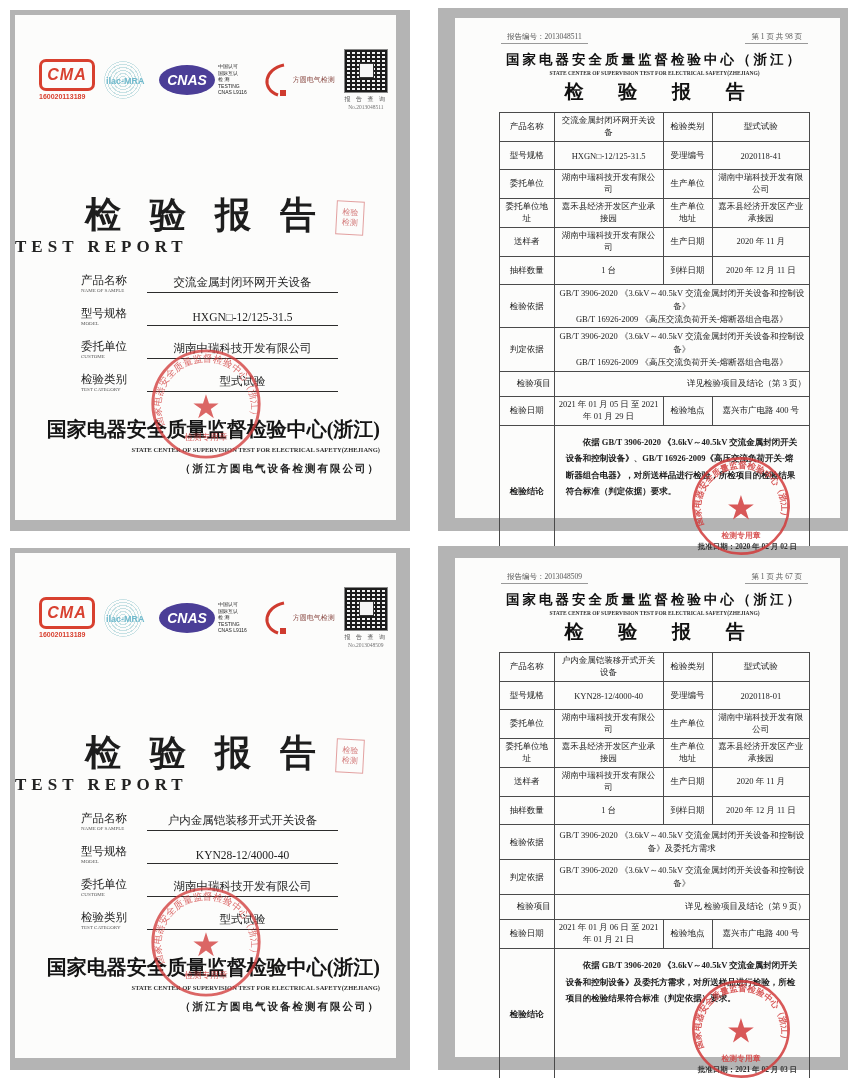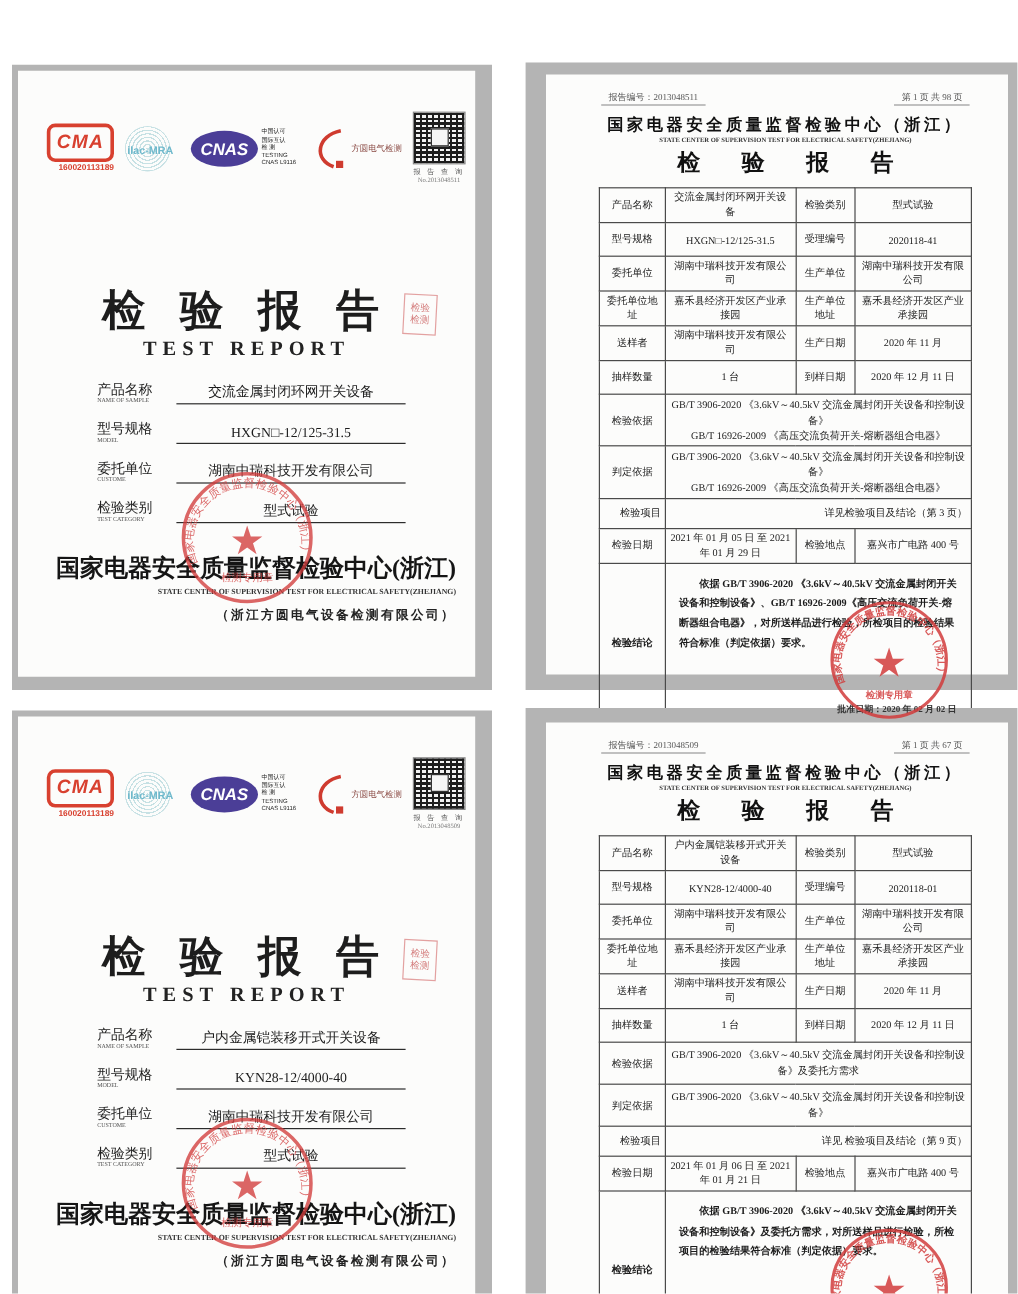--- a/index.html
+++ b/index.html
@@ -1,29 +1,29 @@
 <!DOCTYPE html>
 <html><head>
 <meta charset="utf-8">
 <style>
   html,body{margin:0;padding:0;}
   body{
     width:848px;height:1078px;position:relative;background:#ffffff;
     font-family:"Liberation Serif", serif;color:#1a1a1a;overflow:hidden;
   }
-  .panel{position:absolute;background:#fcfcfb;box-sizing:border-box;border-style:solid;border-color:#b4b4b4;margin-top:44px;}
+  .panel{position:absolute;background:#fcfcfb;box-sizing:border-box;border-style:solid;border-color:#b4b4b4;}
   .panel-tl{left:10px;top:10px;width:400px;height:521px;border-width:5px 14px 11px 5px;}
   .panel-tr{left:438px;top:8px;width:410px;height:523px;border-width:10px 8px 13px 17px;}
   .panel-bl{left:10px;top:548px;width:400px;height:522px;border-width:5px 14px 12px 5px;}
   .panel-br{left:438px;top:546px;width:410px;height:524px;border-width:12px 8px 13px 17px;}
   .pre{white-space:pre-line;}
 
   
   .logo-row{position:absolute;top:34px;left:24px;right:16px;display:flex;align-items:center;gap:9px;}
-  .logo-cma{text-align:right;flex:0 0 auto;}
+  .logo-cma{text-align:left;flex:0 0 auto;}
   .cma-badge{width:50px;height:26px;border:3px solid #d8402f;border-radius:7px;color:#d8402f;
     font-family:"Liberation Sans",sans-serif;font-weight:bold;font-style:italic;font-size:16px;
     display:flex;align-items:center;justify-content:center;letter-spacing:1px;}
   .cma-num{color:#d8402f;font-size:7px;font-weight:bold;margin-top:2px;font-family:"Liberation Sans",sans-serif;}
   .logo-ilac{position:relative;width:46px;height:40px;flex:0 0 auto;}
   .ilac-circle{position:absolute;left:0;top:1px;width:38px;height:38px;border-radius:50%;
     background:repeating-radial-gradient(circle at 50% 50%, rgba(110,180,190,.38) 0 1px, transparent 1px 3px);}
   .ilac-text{position:absolute;left:2px;top:16px;color:#6fb9cc;font-size:9px;font-weight:bold;
     font-family:"Liberation Sans",sans-serif;}
   .logo-cnas{display:flex;align-items:center;gap:3px;flex:0 0 auto;justify-content:flex-end;}
@@ -36,21 +36,21 @@
   .qr-wrap{margin-left:auto;text-align:center;flex:0 0 auto;}
   .qr{width:42px;height:42px;margin:0 auto;position:relative;border:1px solid #888;
     background:
       repeating-linear-gradient(0deg,#1c1c1c 0 2px,transparent 2px 4px),
       repeating-linear-gradient(90deg,#1c1c1c 0 2px,#f2f2f2 2px 5px);}
   .qr::after{content:"";position:absolute;left:14px;top:13px;width:13px;height:13px;background:#f6f6f6;border:1px solid #333;}
   .qr-cap{font-size:6px;color:#555;letter-spacing:2px;margin-top:2px;}
   .qr-no{font-size:5.5px;color:#777;}
   .cover-title{position:absolute;top:176px;left:0;right:0;text-align:center;
     font-size:36px;font-weight:bold;letter-spacing:10px;color:#1d1d1d;}
-  .cover-sub{position:absolute;top:222px;left:0;right:0;text-align:center;
+  .cover-sub{position:absolute;top:222px;left:0;right:0;
     font-size:17px;font-weight:bold;letter-spacing:5px;color:#222;}
   .side-stamp{position:absolute;top:186px;right:32px;width:26px;height:32px;
     border:1px solid rgba(205,85,85,.55);color:rgba(195,70,70,.7);font-size:8px;line-height:1.25;
     display:flex;align-items:center;justify-content:center;text-align:center;transform:rotate(3deg);}
   .fields{position:absolute;top:258px;left:66px;right:58px;}
   .field{display:flex;align-items:flex-end;margin-bottom:13px;}
   .f-labelwrap{width:66px;flex:0 0 auto;}
   .f-label{display:block;font-size:11.5px;color:#222;}
   .f-sub{display:block;font-size:5px;color:#555;letter-spacing:0;}
   .f-value{flex:1;border-bottom:1px solid #2c2c2c;text-align:center;font-size:11.5px;

